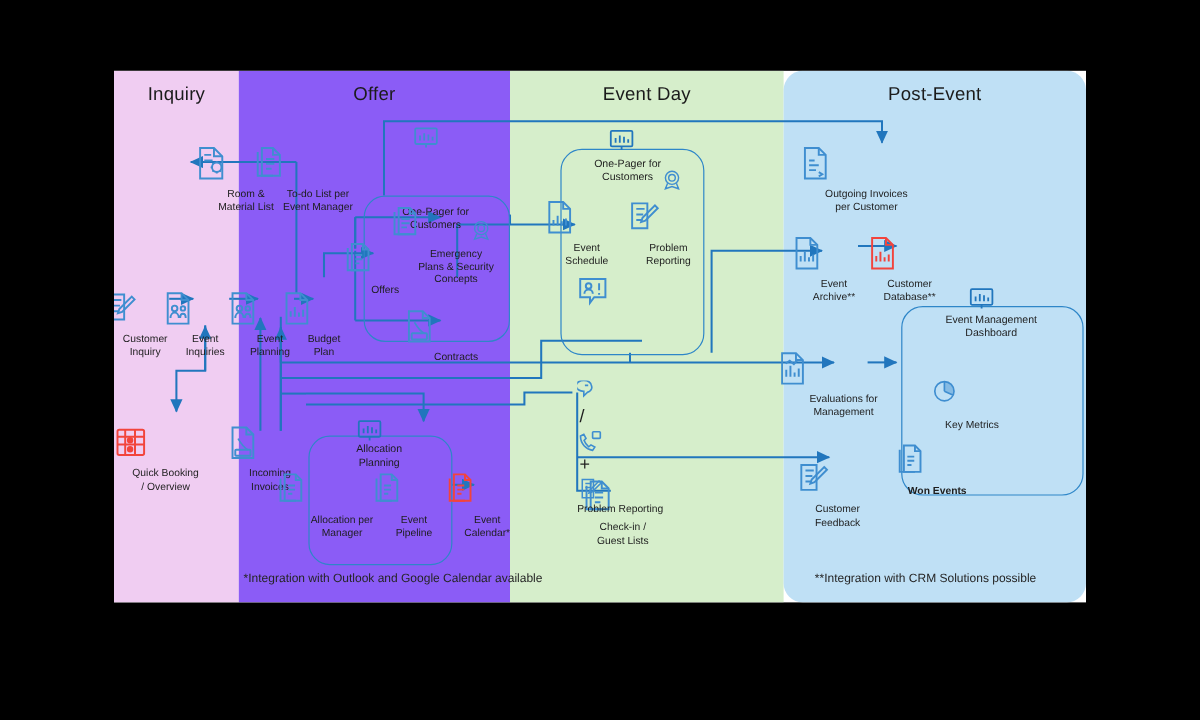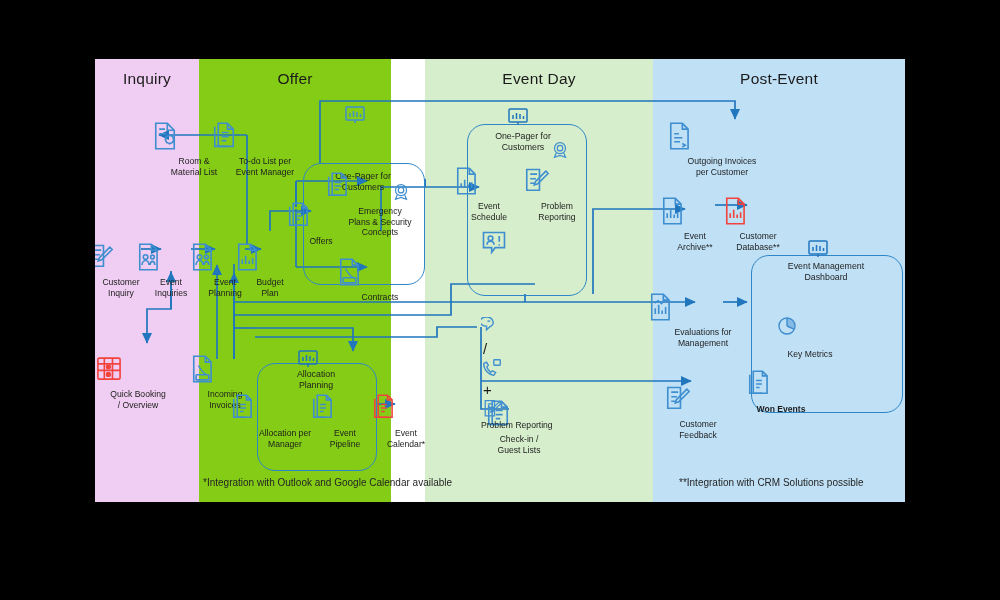--- a/index.html
+++ b/index.html
@@ -29,27 +29,27 @@
 </style>
 </head>
 <body>
 
 <div id="stage">
   <div id="board">
 
     <div class="lane" style="left:0;width:104px;background:#f0cdf2;">
       <div class="lane-title">Inquiry</div>
     </div>
-    <div class="lane" style="left:104px;width:192px;background:#84cc16;">
+    <div class="lane" style="left:104px;width:226px;background:#8b5cf6;">
       <div class="lane-title">Offer</div>
     </div>
     <div class="lane" style="left:330px;width:228px;background:#d6eecb;">
       <div class="lane-title">Event Day</div>
     </div>
-    <div class="lane" style="left:558px;width:252px;background:#bfe0f5;">
+    <div class="lane" style="left:558px;width:252px;background:#bfe0f5;border-radius:16px;">
       <div class="lane-title">Post-Event</div>
     </div>
 
     <svg class="links" viewBox="0 0 810 443">
       <defs>
         <marker id="ah" markerWidth="7" markerHeight="7" refX="6" refY="3" orient="auto">
           <path d="M0,0 L6.5,3 L0,6 z" fill="#2176bd"></path>
         </marker>
       </defs>
       <g fill="none" stroke="#2176bd" stroke-width="1.7">
@@ -164,21 +164,21 @@
     <div class="grp-ico" style="left:731px;top:178px;">
       <svg width="24" height="24" viewBox="0 0 24 24" fill="none" stroke="#2176bd" stroke-width="1.5">
         <rect x="3" y="4" width="18" height="13" rx="1"></rect>
           <path d="M12 17v3"></path>
         <path d="M7 14v-4M10.5 14V8M14 14v-5M17.5 14v-3"></path>
       </svg>
     </div>
     <div class="grp-title" style="left:731px;top:202px;width:160px;margin-left:-80px;">Event Management
 Dashboard</div>
 
-    <div class="node" style="left:32px;top:62px;margin-left:24px;">
+    <div class="node" style="left:43px;top:62px;margin-left:24px;">
       <span class="ico">
         <svg width="28" height="30" viewBox="0 0 24 26" fill="none" stroke="#3f8ed0" stroke-width="1.4">
           <path d="M4 2h10l6 6v16H4z"></path>
             <path d="M14 2v6h6"></path>
           <path d="M7 7h5M7 11h6"></path>
           <circle cx="16" cy="16" r="3.4"></circle>
           <path d="M16 11.6v1.2M16 19.2v1.2M11.6 16h1.2M19.2 16h1.2M12.9 12.9l.9.9M18.2 18.2l.9.9M19.1 12.9l-.9.9M13.8 18.2l-.9.9"></path>
         </svg>
       </span>
       <span class="lbl">Room &amp;

